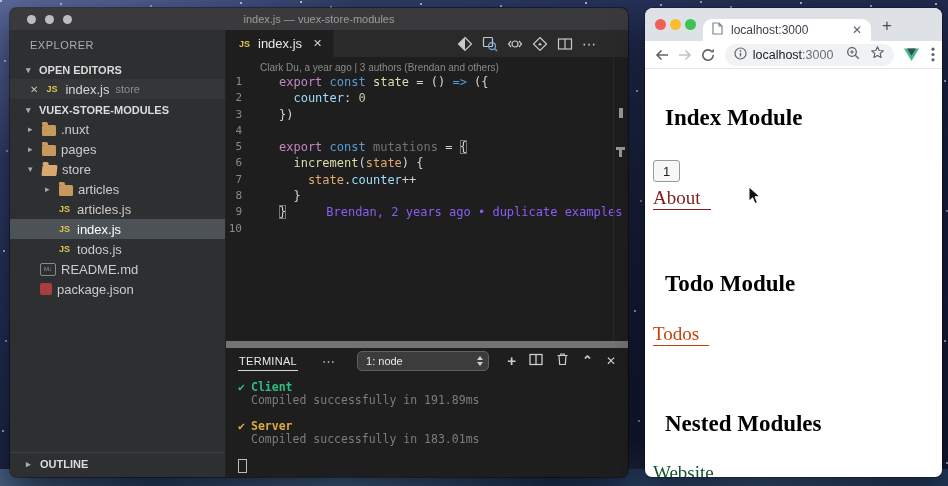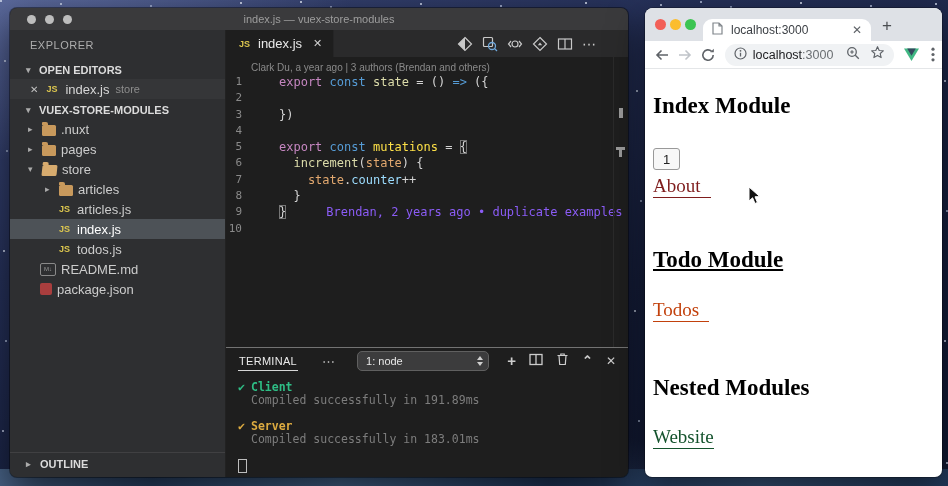--- a/index.html
+++ b/index.html
@@ -49,32 +49,32 @@
 
   .editor-col{flex:1;display:flex;flex-direction:column;background:#1e1e1e;position:relative;border-left:1px solid #222;}
   .tabbar{height:27px;background:#2a2a2b;display:flex;align-items:stretch;flex:none;}
   .tab{display:flex;align-items:center;gap:6px;padding:0 11px;background:#1e1e1e;font-size:13px;color:#e8e8e8;border-right:1px solid #252526;}
   .tab-close{color:#d0d0d0;font-size:11px;margin-left:5px;}
   .tb-icons{margin-left:auto;display:flex;align-items:center;gap:9px;padding-right:32px;}
   .tb-icons svg{display:block;}
   .tb-more{color:#c8c8c8;font-size:14px;line-height:10px;}
 
   .code-area{flex:1;position:relative;padding-top:4px;font-family:"DejaVu Sans Mono",monospace;}
-  .codelens{height:13px;line-height:13px;font-size:10px;color:#8a8a8a;padding-left:25px;font-family:"Liberation Sans",sans-serif;}
+  .codelens{height:13px;line-height:13px;font-size:10px;color:#8a8a8a;padding-left:34px;font-family:"Liberation Sans",sans-serif;}
   .code-line{display:flex;height:16.3px;line-height:16.3px;font-size:12px;white-space:pre;}
   .gutter{width:16px;text-align:right;color:#8a8a8a;font-size:11px;flex:none;font-family:"DejaVu Sans Mono",monospace;}
   .ltext{padding-left:37px;}
   .tok-br{outline:1px solid #757575;outline-offset:-1px;}
   .tok-blame{margin-left:40px;}
   .ov-strip{position:absolute;right:0;top:0;bottom:0;width:14px;border-left:1px solid #2a2a2a;}
   .ov-m1{position:absolute;right:5px;top:51px;width:4px;height:10px;background:#9a9a9a;}
   .ov-m2a{position:absolute;right:3px;top:90px;width:9px;height:3px;background:#9a9a9a;}
   .ov-m2b{position:absolute;right:6px;top:93px;width:3px;height:7px;background:#9a9a9a;}
 
-  .terminal{height:129px;border-top:1px solid #737373;flex:none;position:relative;}
+  .terminal{height:129px;border-top:7px solid #737373;flex:none;position:relative;}
   .term-header{height:26px;display:flex;align-items:center;}
   .term-label{margin-left:12px;font-size:11px;color:#eaeaea;letter-spacing:.3px;border-bottom:1px solid #d7d7d7;padding:4px 1px 3px;}
   .term-more{margin-left:24px;color:#c9c9c9;font-size:13px;}
   .term-select{margin-left:22px;width:132px;height:20px;background:#3c3c3d;border:1px solid #606060;border-radius:5px;display:flex;align-items:center;font-size:11px;color:#e8e8e8;padding-left:8px;box-sizing:border-box;}
   .spinner{margin-left:auto;margin-right:5px;display:flex;flex-direction:column;gap:2px;}
   .spinner i{width:0;height:0;border-left:3.5px solid transparent;border-right:3.5px solid transparent;display:block;}
   .spin-up{border-bottom:4px solid #cfcfcf;}
   .spin-down{border-top:4px solid #cfcfcf;}
   .term-actions{margin-left:auto;display:flex;align-items:center;gap:13px;padding-right:12px;color:#cdcdcd;}
   .ta-plus{font-size:15px;font-weight:bold;line-height:12px;}
@@ -101,30 +101,30 @@
   .ch-newtab{position:absolute;left:237px;top:8px;font-size:17px;color:#4a4d51;font-weight:400;}
   .ch-toolbar{height:27px;background:#fff;display:flex;align-items:center;border-bottom:1px solid #e4e6e8;padding-left:6px;}
   .nav-btn{width:23px;height:23px;display:flex;align-items:center;justify-content:center;}
   .ch-pill{margin-left:5px;width:170px;height:22px;background:#f0f2f4;border-radius:12px;display:flex;align-items:center;padding:0 9px;gap:6px;box-sizing:border-box;}
   .ch-url{font-size:12.5px;color:#202124;white-space:nowrap;}
   .ch-port{color:#6b6f73;}
   .pill-right{margin-left:auto;display:flex;align-items:center;gap:10px;}
   .vue-box{margin-left:6px;width:22px;display:flex;justify-content:center;}
   .menu-box{margin-left:2px;width:18px;display:flex;justify-content:center;}
   .ch-content{height:409px;padding:0 8px;font-family:"Liberation Serif",serif;color:#000;box-sizing:border-box;}
-  .bsec h2{margin:0;font-size:23px;line-height:1.15;font-weight:bold;}
+  .bsec h2{margin:12px;font-size:23px;line-height:1.15;font-weight:bold;}
   .btn-row{margin:0;}
   .counter-btn{width:27px;height:22px;border:1px solid #999;border-radius:3px;background:#f7f7f7;font-family:"Liberation Sans",sans-serif;font-size:13px;color:#222;display:flex;align-items:center;justify-content:center;padding:0;}
   .link-row{margin:0;}
   .blink{font-size:19px;display:inline-block;border-bottom:1.5px solid currentColor;line-height:1.1;text-decoration:none;}
   .blink.trail{padding-right:10px;}
   .bsec:nth-child(1) h2{padding-top:24px;}
   .bsec:nth-child(1) .btn-row{margin-top:29px;}
   .bsec:nth-child(1) .link-row{margin-top:6px;}
-  .bsec:nth-child(2) h2{padding-top:49px;text-decoration:underline;}
+  .bsec:nth-child(2) h2{padding-top:49px;}
   .bsec:nth-child(2) .link-row{margin-top:26px;}
   .bsec:nth-child(3) h2{padding-top:53px;}
   .bsec:nth-child(3) .link-row{margin-top:26px;}
   .mouse-cursor{position:absolute;left:748px;top:186px;z-index:50;}
 </style>
 </head>
 <body>
 
 <div class="desktop">
   <div class="stars"></div>
@@ -245,24 +245,24 @@
                 </svg>
               </span>
             <span class="tb-more">⋯</span>
           </div>
         </div>
 
         <div class="code-area">
           <div class="codelens">Clark Du, a year ago | 3 authors (Brendan and others)</div>
           <div>
               <div class="code-line"><span class="gutter">1</span><span class="ltext"><span style="color: rgb(197, 134, 192);">export</span><span style="color: rgb(86, 156, 214);"> const</span><span style="color: rgb(220, 220, 170);"> state</span><span style="color: rgb(212, 212, 212);"> = () </span><span style="color: rgb(86, 156, 214);">=&gt;</span><span style="color: rgb(212, 212, 212);"> ({</span></span></div>
-              <div class="code-line"><span class="gutter">2</span></div>
+              <div class="code-line"><span class="gutter">2</span><span class="ltext"><span style="color: rgb(156, 220, 254);">  counter</span><span style="color: rgb(212, 212, 212);">: </span><span style="color: rgb(181, 206, 168);">0</span></span></div>
               <div class="code-line"><span class="gutter">3</span><span class="ltext"><span style="color: rgb(212, 212, 212);">})</span></span></div>
               <div class="code-line"><span class="gutter">4</span><span class="ltext"></span></div>
-              <div class="code-line"><span class="gutter">5</span><span class="ltext"><span style="color: rgb(197, 134, 192);">export</span><span style="color: rgb(86, 156, 214);"> const</span><span style="color: #fde047;"> mutations</span><span style="color: rgb(212, 212, 212);"> = </span><span class="tok-br" style="color: rgb(212, 212, 212);">{</span></span></div>
+              <div class="code-line"><span class="gutter">5</span><span class="ltext"><span style="color: rgb(197, 134, 192);">export</span><span style="color: rgb(86, 156, 214);"> const</span><span style="color: #737373;"> mutations</span><span style="color: rgb(212, 212, 212);"> = </span><span class="tok-br" style="color: rgb(212, 212, 212);">{</span></span></div>
               <div class="code-line"><span class="gutter">6</span><span class="ltext"><span style="color: rgb(220, 220, 170);">  increment</span><span style="color: rgb(212, 212, 212);">(</span><span style="color: rgb(226, 168, 111);">state</span><span style="color: rgb(212, 212, 212);">) {</span></span></div>
               <div class="code-line"><span class="gutter">7</span><span class="ltext"><span style="color: rgb(226, 168, 111);">    state</span><span style="color: rgb(212, 212, 212);">.</span><span style="color: rgb(156, 220, 254);">counter</span><span style="color: rgb(212, 212, 212);">++</span></span></div>
               <div class="code-line"><span class="gutter">8</span><span class="ltext"><span style="color: rgb(212, 212, 212);">  }</span></span></div>
               <div class="code-line"><span class="gutter">9</span><span class="ltext"><span class="tok-br" style="color: rgb(212, 212, 212);">}</span><span class="tok-blame" style="color: #8b5cf6;">Brendan, 2 years ago • duplicate examples</span></span></div>
               <div class="code-line"><span class="gutter">10</span><span class="ltext"></span></div>
             </div>
           <div class="ov-strip">
             <span class="ov-m1"></span>
             <span class="ov-m2a"></span>
             <span class="ov-m2b"></span>

